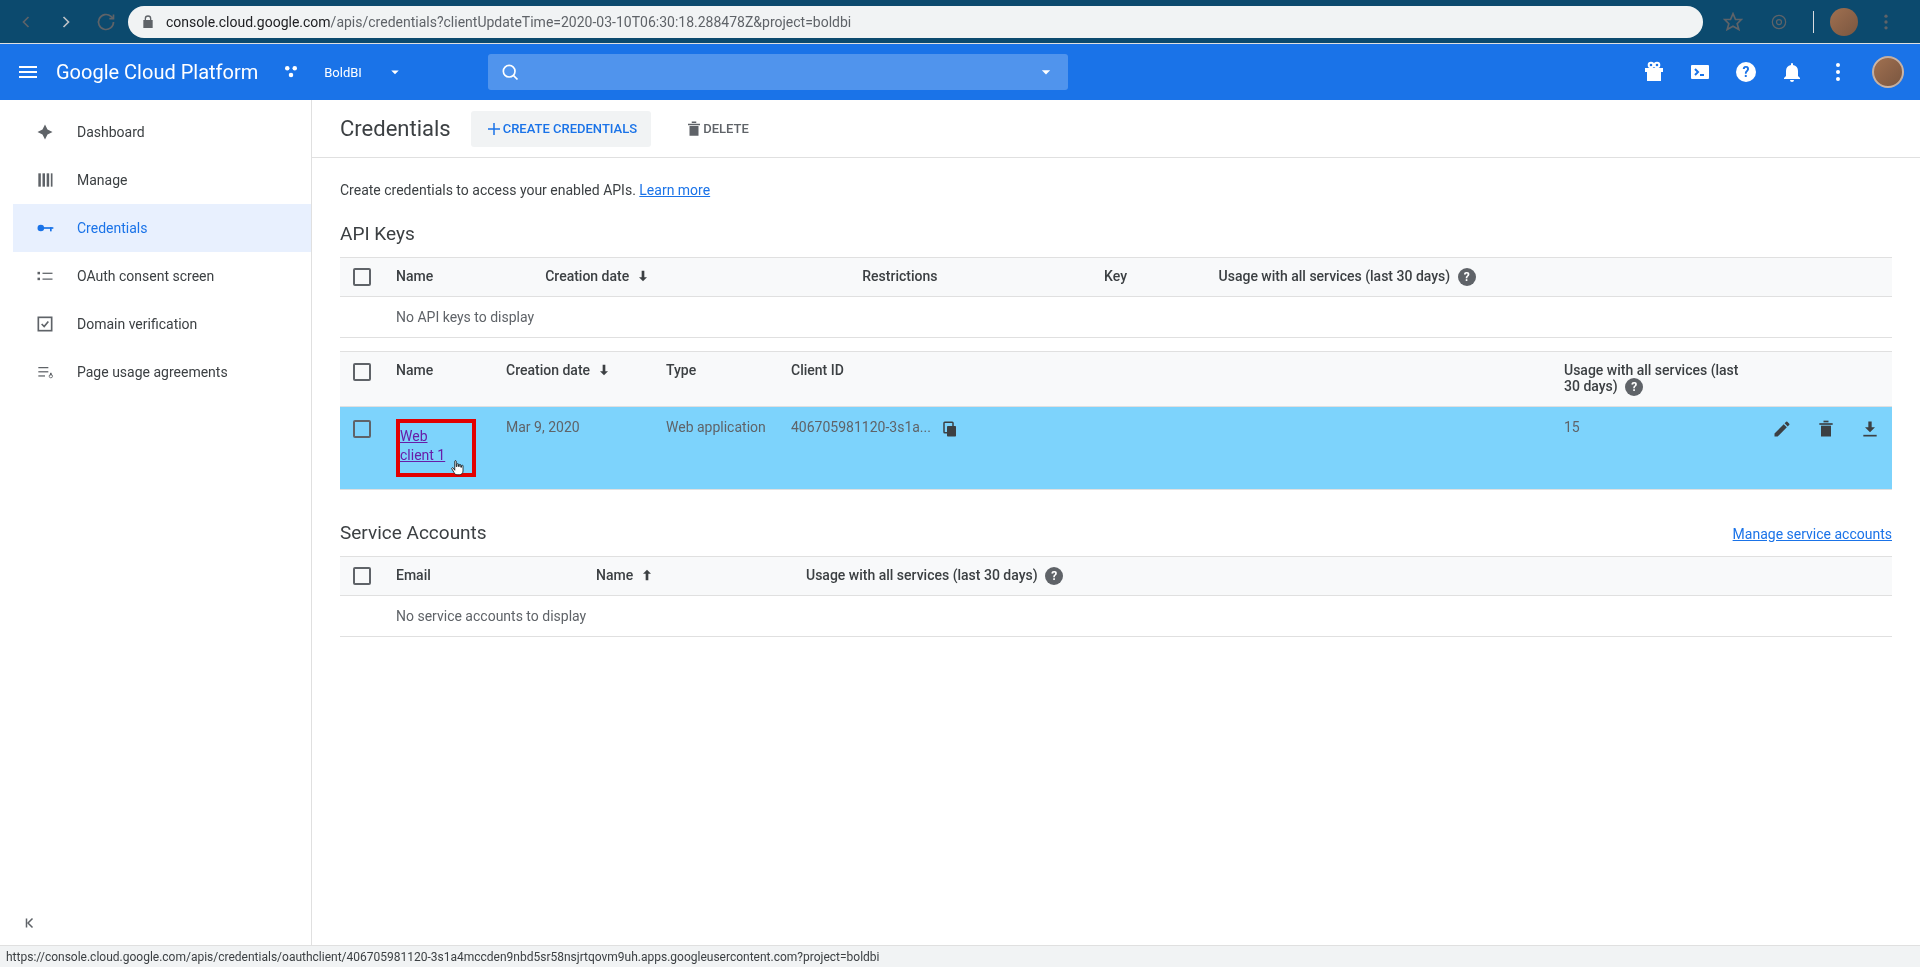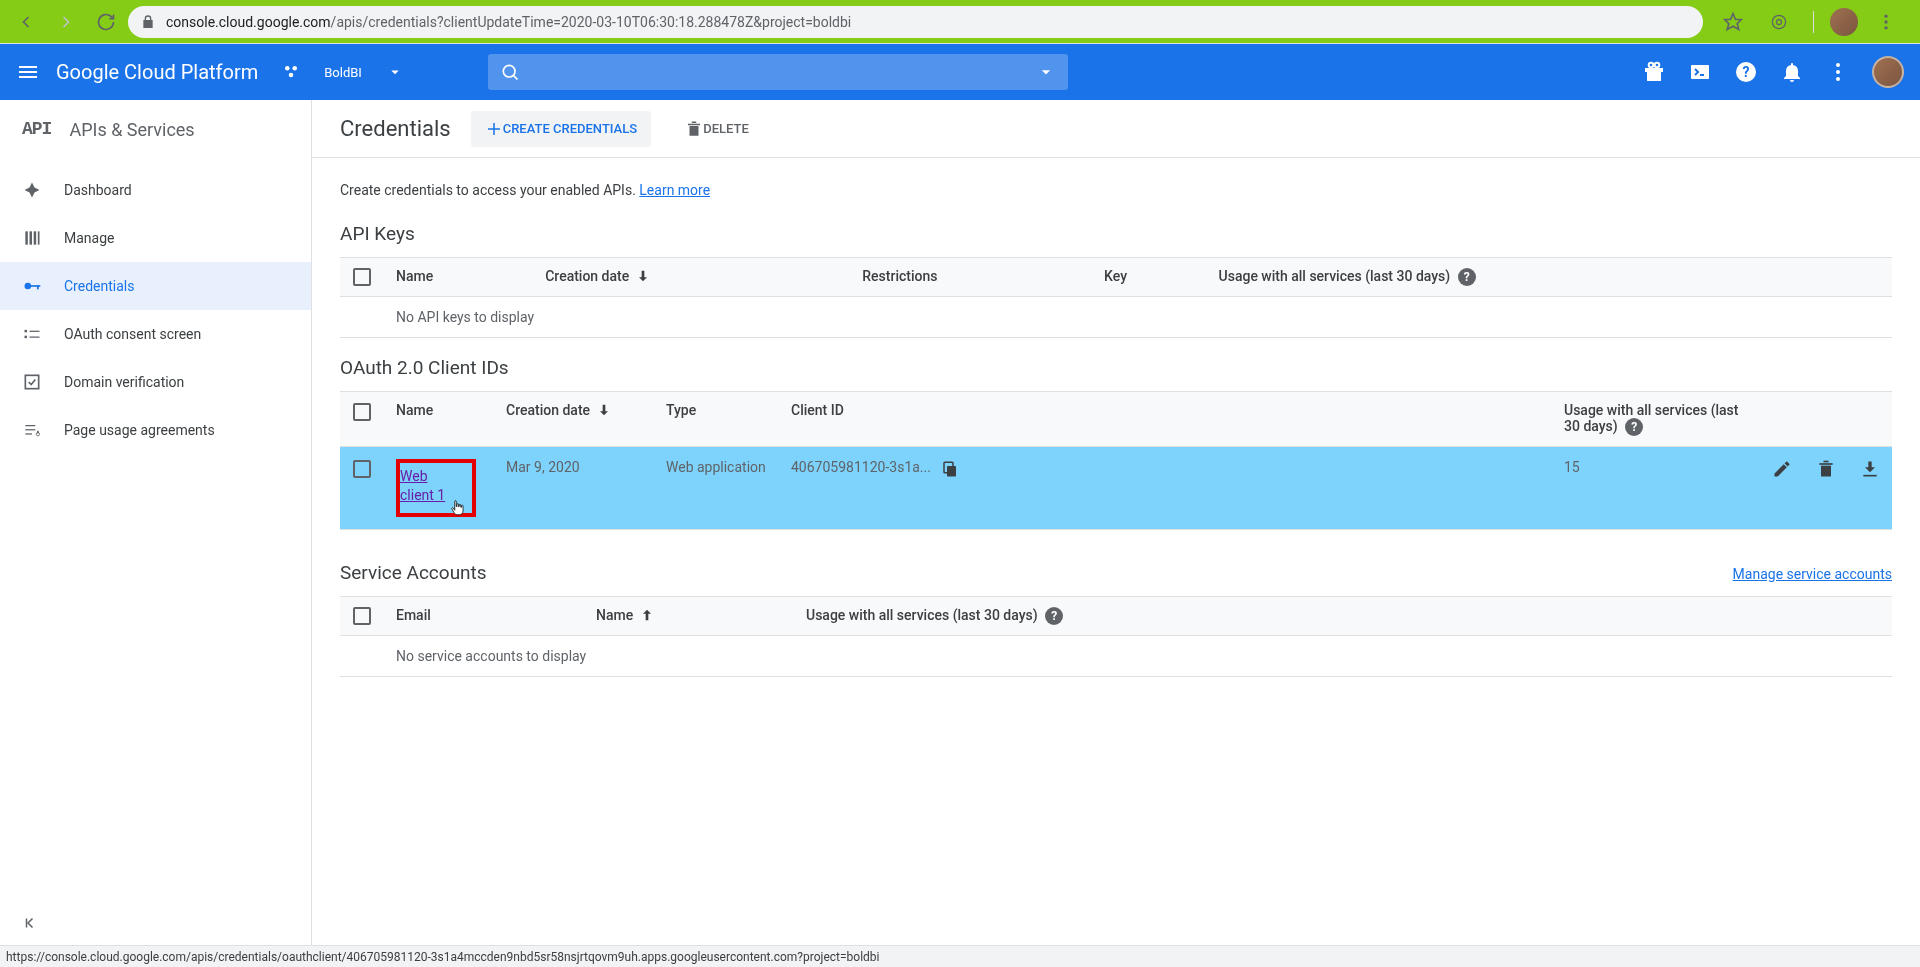--- a/index.html
+++ b/index.html
@@ -1,18 +1,18 @@
 <!DOCTYPE html>
 <html><head>
 <meta charset="utf-8">
 <style>
   * { box-sizing: border-box; margin: 0; padding: 0; }
   body { font-family: Roboto, "Helvetica Neue", Arial, sans-serif; font-size: 13px; color: #3c4043; background:#fff; overflow:hidden; }
   
-  .chrome-bar { height:44px; display:flex; align-items:center; background:#84cc16; border-bottom:1px solid #e0e0e0; padding:0 8px; gap:4px; }
+  .chrome-bar { height:44px; display:flex; align-items:center; background:#0c4a6e; border-bottom:1px solid #e0e0e0; padding:0 8px; gap:4px; }
   .chrome-btn { width:36px; height:36px; display:flex; align-items:center; justify-content:center; color:#5f6368; border-radius:50%; }
   .chrome-btn svg { width:20px; height:20px; }
   .url-bar { flex:1; display:flex; align-items:center; background:#f1f3f4; border-radius:18px; height:32px; padding:0 12px; gap:10px; color:#202124; }
   .url-bar svg { width:16px; height:16px; }
   .url-text { font-size:14px; color:#5f6368; white-space:nowrap; overflow:hidden; }
   .url-text .host { color:#202124; }
   .chrome-right { display:flex; align-items:center; gap:10px; padding:0 8px; }
   .chrome-avatar { width:28px; height:28px; border-radius:50%; background:linear-gradient(135deg,#a07050,#7a5640); }
   .chrome-divider { width:1px; height:22px; background:#dadce0; margin:0 6px; }
   
@@ -27,21 +27,21 @@
   .gcp-search .caret { margin-left:auto; }
   .gcp-icons-right { margin-left:auto; display:flex; align-items:center; gap:22px; }
   .gcp-icon-btn { width:24px; height:24px; display:flex; align-items:center; justify-content:center; color:#fff; }
   .gcp-avatar { width:32px; height:32px; border-radius:50%; background:linear-gradient(135deg,#a07050,#7a5640); border:2px solid rgba(255,255,255,0.5); }
   
   .app-body { display:flex; height:calc(100vh - 44px - 56px - 22px); }
   .sidebar { width:312px; border-right:1px solid #e0e0e0; display:flex; flex-direction:column; position:relative; }
   .sidebar-head { display:flex; align-items:center; gap:18px; padding:0 22px; height:58px; }
   .sidebar-head .api-glyph { font-family: "Courier New", monospace; font-weight:700; font-size:18px; letter-spacing:-1px; color:#5f6368; }
   .sidebar-head .title { font-size:18px; color:#5f6368; }
-  .sidebar-items { margin-top:8px; }
+  .sidebar-items { margin-top:8px;padding-left:13px; }
   .side-item { height:48px; display:flex; align-items:center; gap:22px; padding:0 22px; color:#3c4043; font-size:14px; }
   .side-item .icon { width:20px; height:20px; display:flex; align-items:center; justify-content:center; color:#5f6368; }
   .side-item.active { background:#e8f0fe; color:#1a73e8; }
   .side-item.active .icon { color:#1a73e8; }
   .collapse-pin { position:absolute; bottom:10px; left:22px; color:#5f6368; }
   
   .main { flex:1; display:flex; flex-direction:column; overflow:auto; }
   .main-head { height:58px; border-bottom:1px solid #e0e0e0; display:flex; align-items:center; padding:0 28px; gap:20px; }
   .main-head h1 { font-size:22px; font-weight:400; color:#3c4043; }
   .btn { display:flex; align-items:center; height:36px; padding:0 14px; border-radius:3px; font-size:13px; font-weight:500; }
@@ -185,24 +185,20 @@
           <circle cx="12" cy="19" r="2"></circle>
         </svg>
       </div>
     <div class="gcp-avatar"></div>
   </div>
 </div>
 
 <div class="app-body">
 
   <div class="sidebar">
-    <div class="sidebar-head">
-      <span class="api-glyph">API</span>
-      <span class="title">APIs &amp; Services</span>
-    </div>
     <div class="sidebar-items">
       <div class="side-item">
         <span class="icon">
             <svg viewBox="0 0 24 24" fill="currentColor">
               <polygon points="12 3 15 9 21 12 15 15 12 21 9 15 3 12 9 9"></polygon>
             </svg>
           </span>
         <span>Dashboard</span>
       </div>
       <div class="side-item">
@@ -311,21 +307,20 @@
           <tbody>
               <tr>
                 <td></td>
                 <td colspan="5">No API keys to display</td>
               </tr>
             </tbody>
         </table>
       </div>
 
       <div class="section">
-        <h2>OAuth 2.0 Client IDs</h2>
         <table class="tbl">
           <colgroup>
               <col style="width:44px">
               <col style="width:110px">
               <col style="width:160px">
               <col style="width:125px">
               <col>
               <col style="width:200px">
               <col style="width:140px">
             </colgroup>

